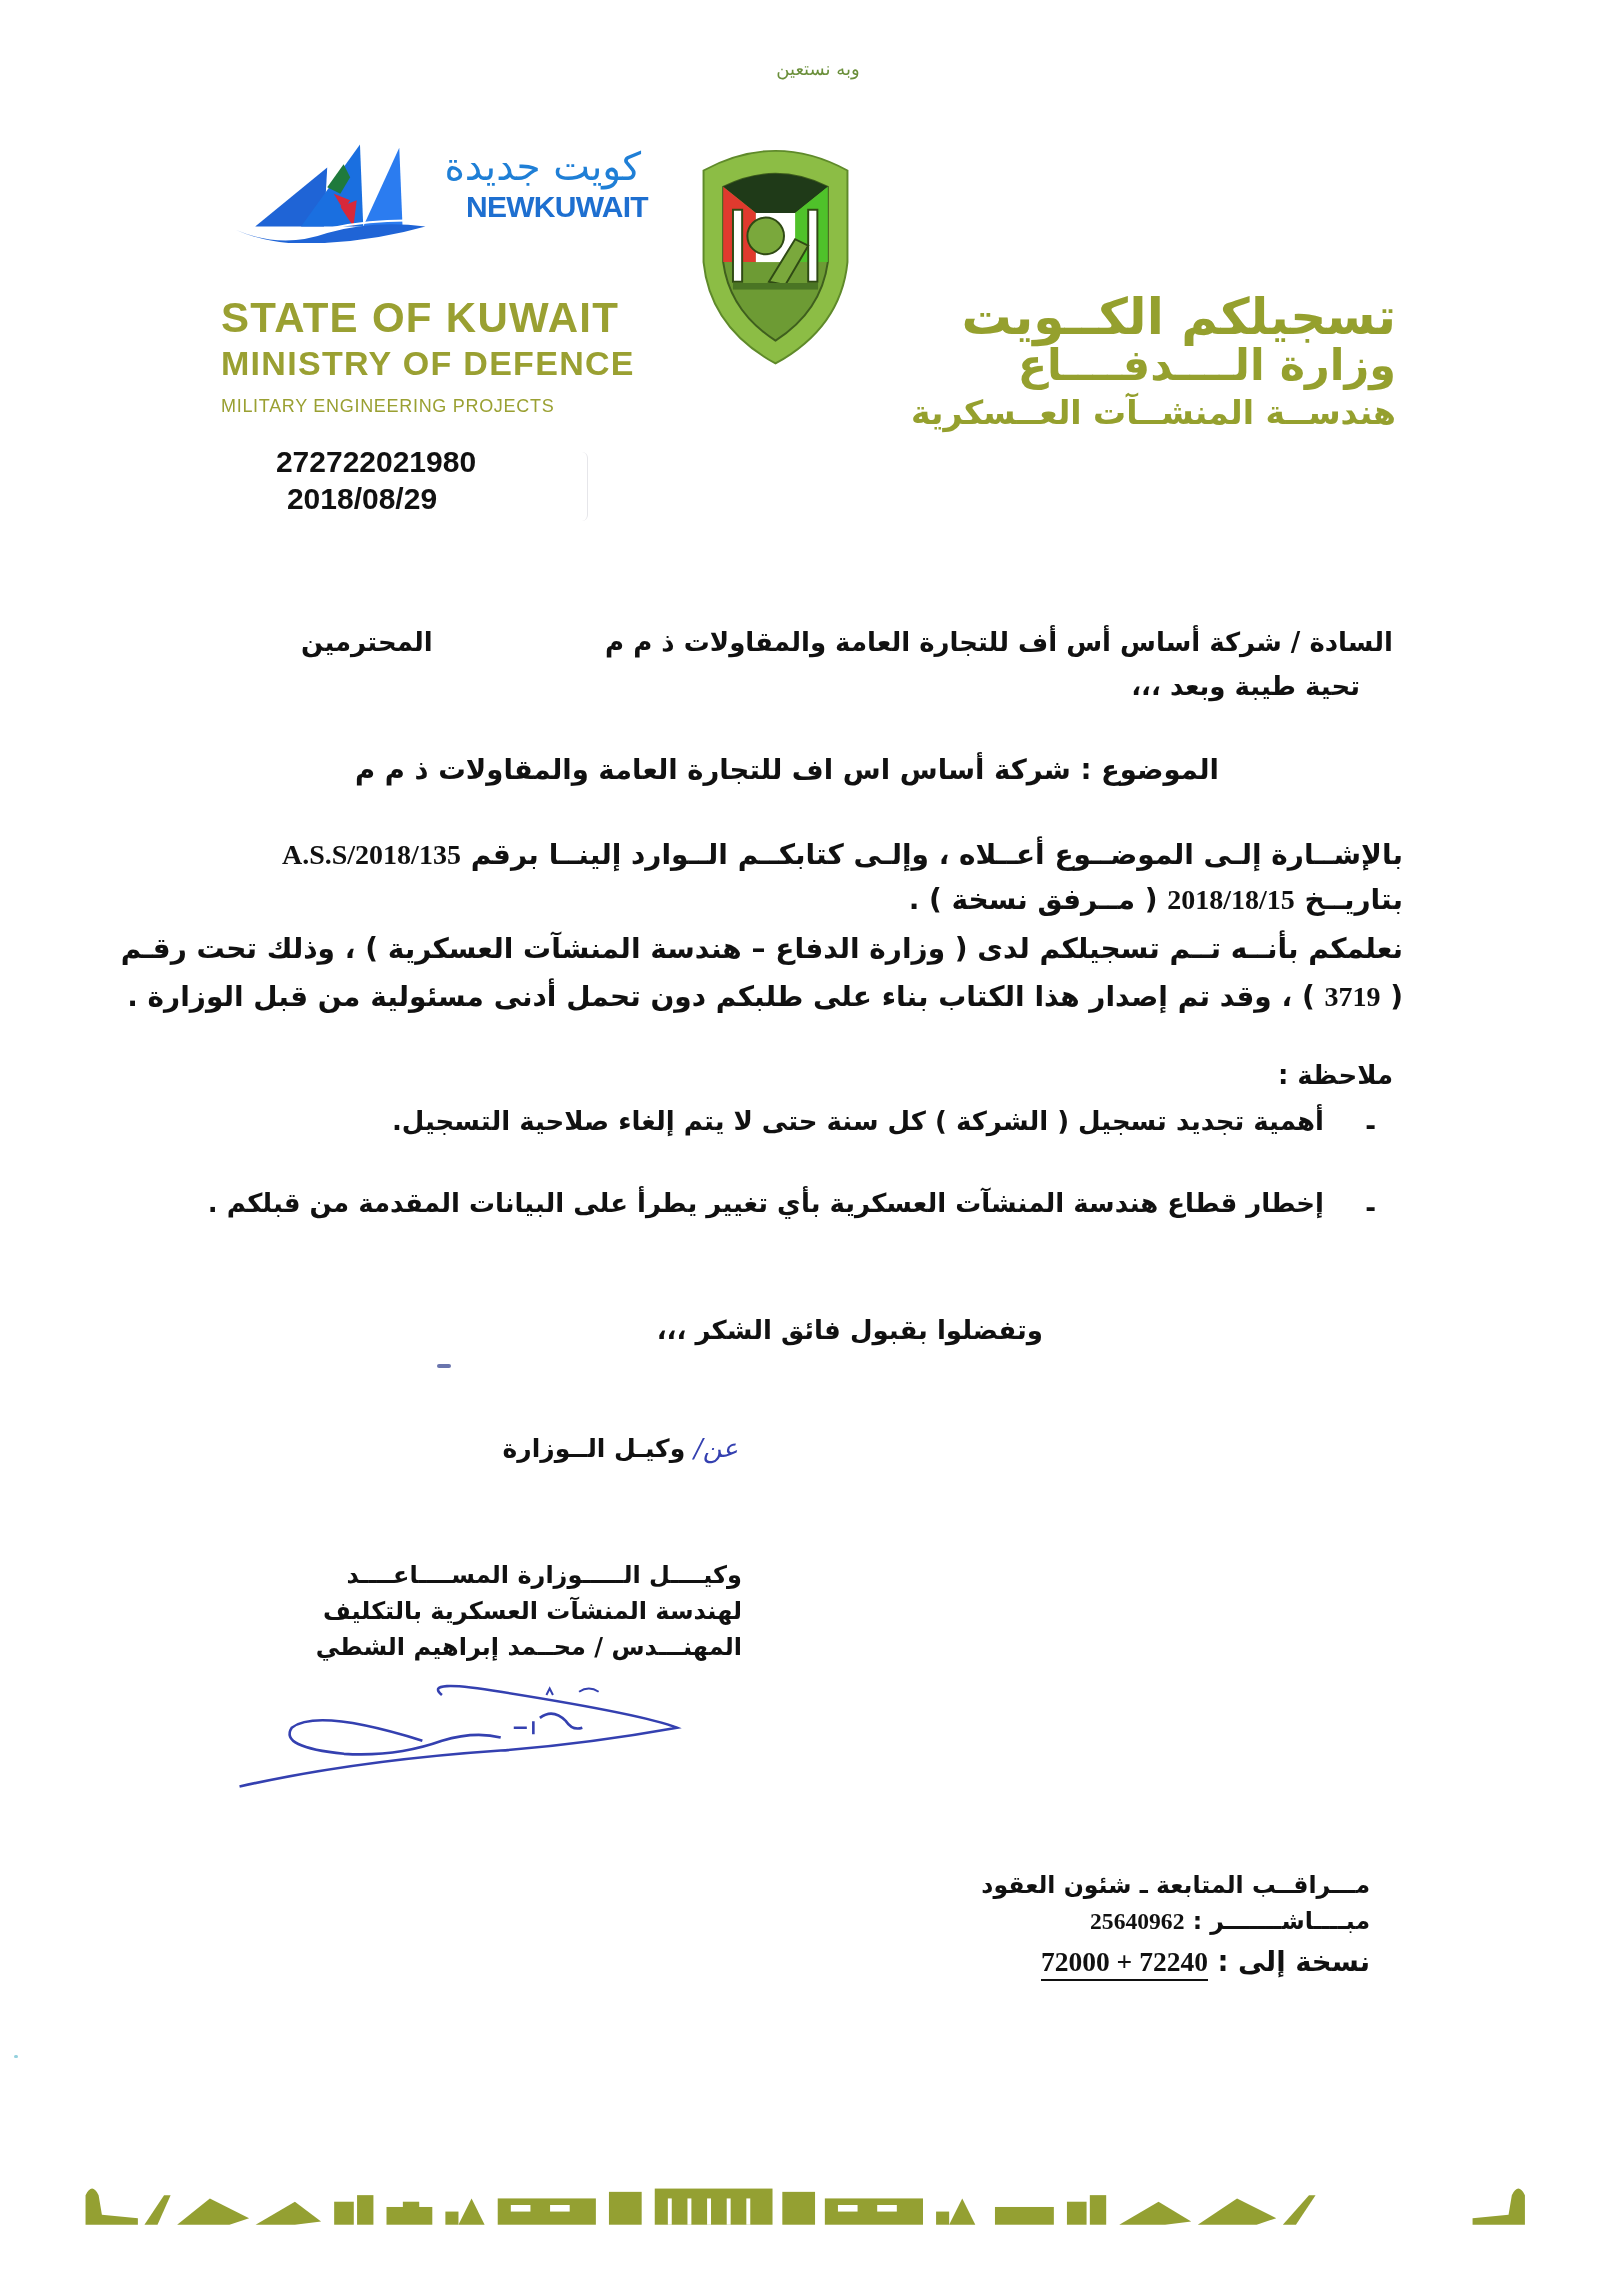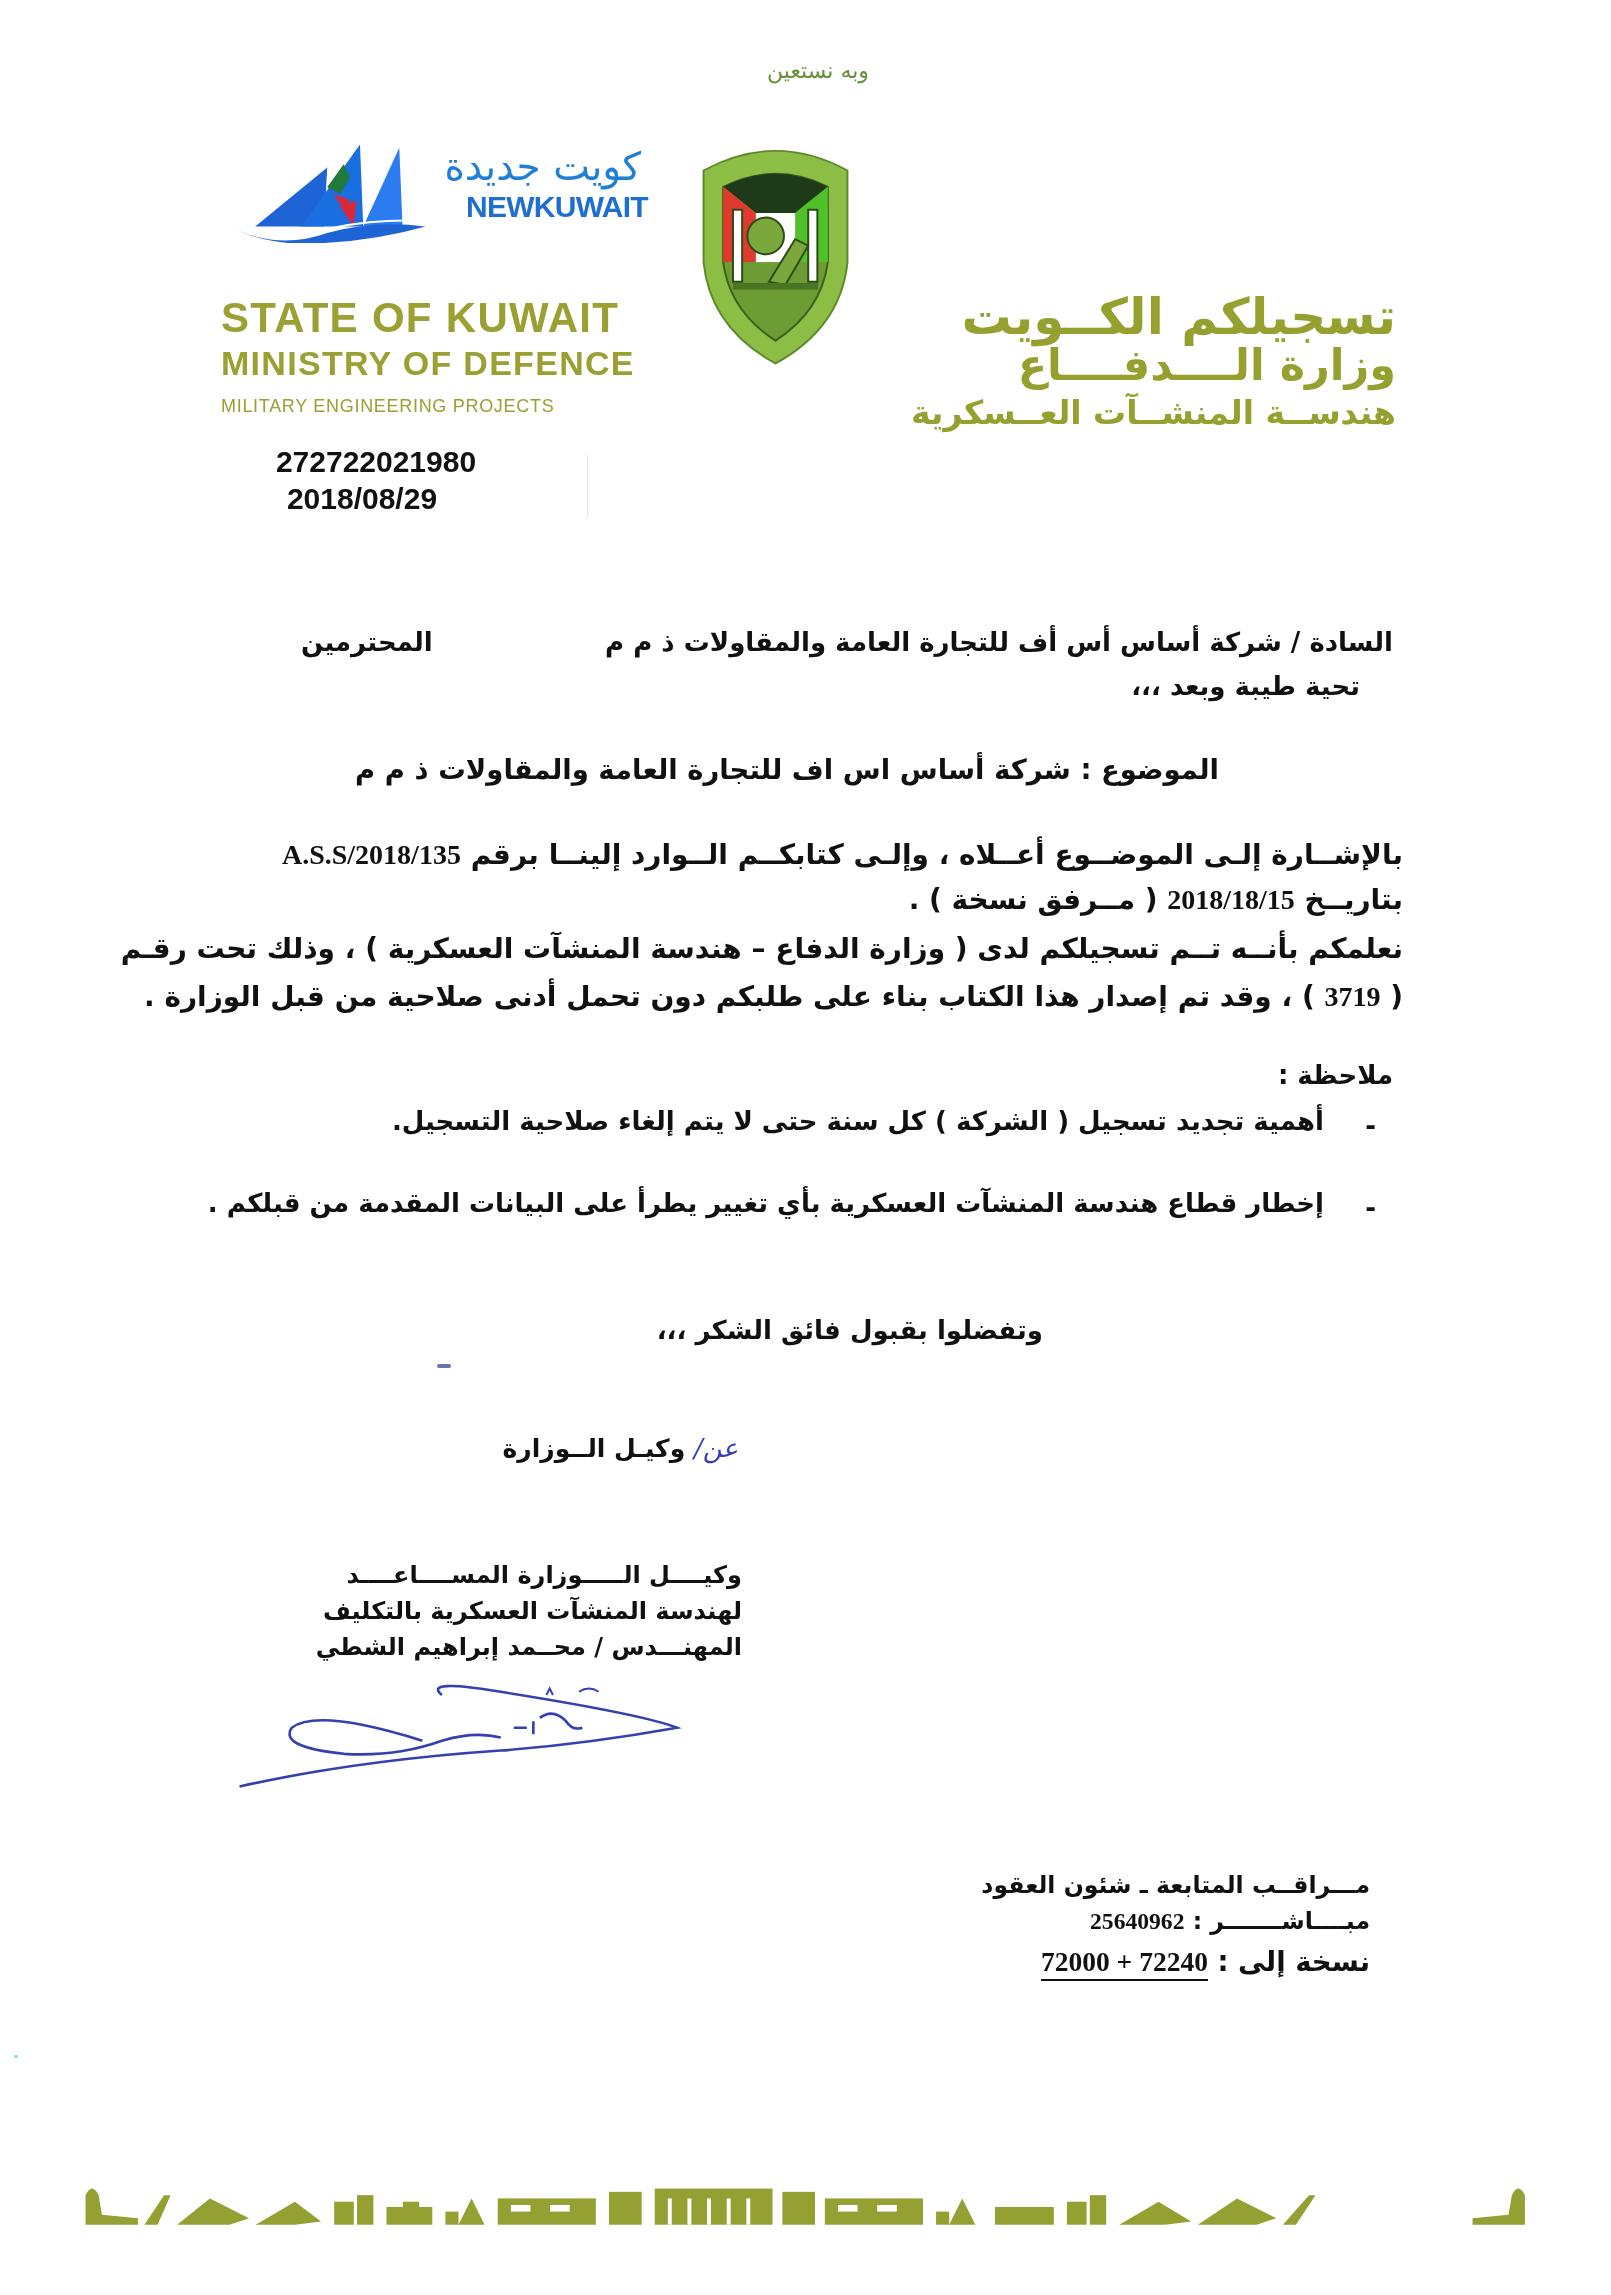--- a/index.html
+++ b/index.html
@@ -4,21 +4,21 @@
   <style>
     html, body { margin: 0; padding: 0; background: #ffffff; }
     body {
       width: 1612px; height: 2295px; position: relative; overflow: hidden;
       font-family: "DejaVu Sans", sans-serif; color: #111;
     }
     .abs { position: absolute; }
 
     
     .basmala { left: 746px; top: 58px; width: 144px; text-align: center; font-family: "DejaVu Serif", serif;
-      font-size: 22px; color: #6a8f3a; direction: rtl; }
+      font-size: 18px; color: #6a8f3a; direction: rtl; }
 
     .nk-logo { left: 229px; top: 128px; width: 203px; height: 115px; }
     .nk-ar { left: 432px; top: 147px; width: 209px; text-align: right; direction: rtl;
       font-family: "DejaVu Sans", sans-serif; font-size: 39px; color: #1f7fd6; line-height: 1; }
     .nk-en { left: 452px; top: 190px; width: 190px; text-align: right;
       font-family: "Liberation Sans", sans-serif; font-weight: bold; font-size: 30px; color: #1e6fd0; letter-spacing: -0.7px; margin-left: 6px; }
 
     .en-state { left: 221px; top: 294px; width: 425px; font-family: "Liberation Sans", sans-serif; font-weight: bold;
       font-size: 42px; color: #9aa032; letter-spacing: 1.3px; white-space: nowrap; }
     .en-mod { left: 221px; top: 344px; width: 425px; font-family: "Liberation Sans", sans-serif; font-weight: bold;
@@ -129,21 +129,21 @@
 <div class="abs rtl subject">الموضوع :  شركة أساس اس اف للتجارة العامة والمقاولات ذ م م</div>
 
 <div class="abs rtl p-line p1">
   <span>بالإشــارة إلـى الموضــوع أعــلاه ، وإلـى كتابكــم الــوارد إلينــا برقم </span><span class="num-en">A.S.S/2018/135</span>
 </div>
 <div class="abs rtl p-line p2">
   <span>بتاريــخ </span><span class="num-en">2018/18/15</span><span>  ( مــرفق نسخة ) .</span>
 </div>
 <div class="abs rtl p-line p3">نعلمكم بأنــه تــم تسجيلكم لدى ( وزارة الدفاع – هندسة المنشآت العسكرية ) ، وذلك تحت رقـم</div>
 <div class="abs rtl p-line p4">
-  <span>( </span><span class="num-en">3719</span><span> ) ، وقد تم إصدار  هذا الكتاب بناء على طلبكم دون تحمل أدنى صلاحية من قبل الوزارة .</span>
+  <span>( </span><span class="num-en">3719</span><span> ) ، وقد تم إصدار  هذا الكتاب بناء على طلبكم دون تحمل أدنى مسئولية من قبل الوزارة .</span>
 </div>
 
 <div class="abs rtl note-title">ملاحظة :</div>
 <div class="abs rtl note-item note-1">
   <span class="note-dash">-</span>
   <span>أهمية تجديد تسجيل ( الشركة ) كل سنة حتى لا يتم إلغاء صلاحية التسجيل.</span>
 </div>
 <div class="abs rtl note-item note-2">
   <span class="note-dash">-</span>
   <span>إخطار قطاع هندسة المنشآت العسكرية بأي تغيير يطرأ على البيانات المقدمة من قبلكم .</span>

